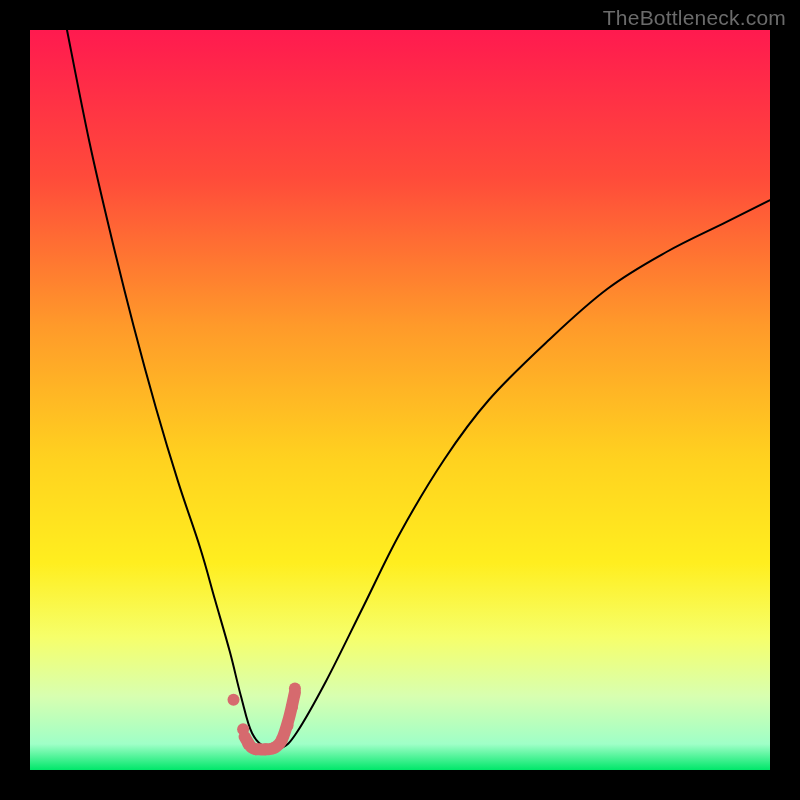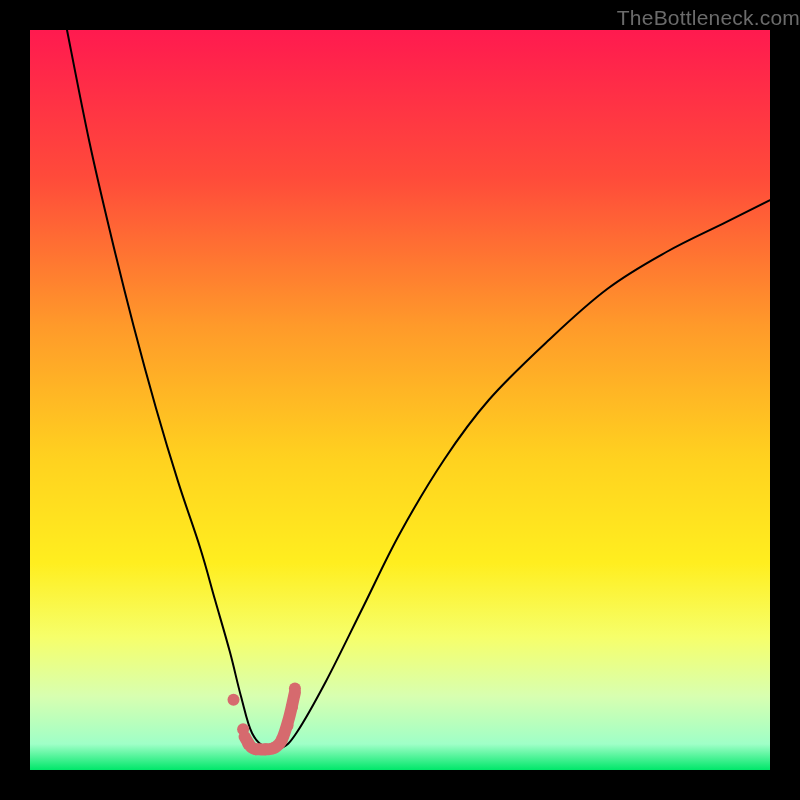--- a/index.html
+++ b/index.html
@@ -21,21 +21,21 @@
     position: absolute;
     left: 30px;
     top: 30px;
     width: 740px;
     height: 740px;
     overflow: hidden;
   }
   .watermark {
     position: absolute;
     top: 6px;
-    right: 0;
+    right: 14px;
     color: #6b6b6b;
     font-size: 21px;
     font-weight: 500;
     letter-spacing: 0.2px;
     user-select: none;
   }
   svg { display: block; }
 </style>
 </head>
 <body>

